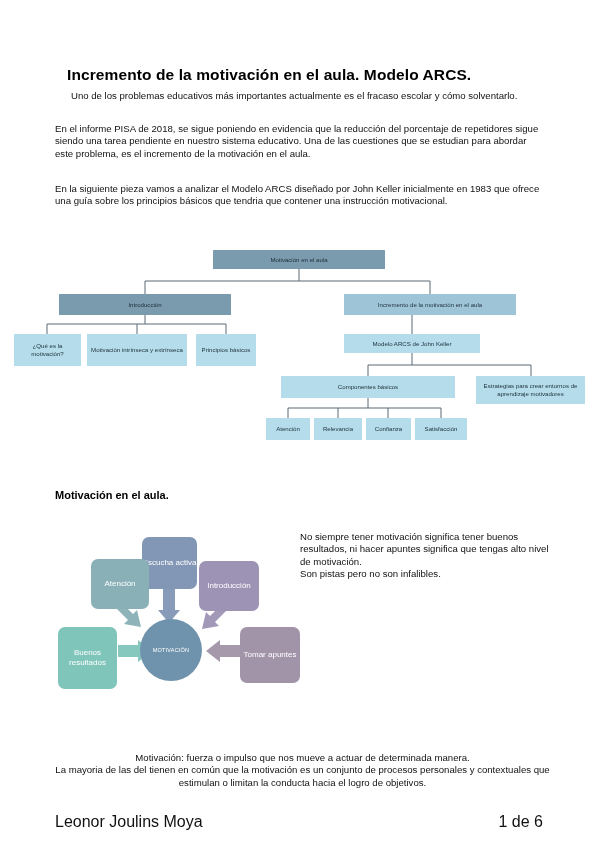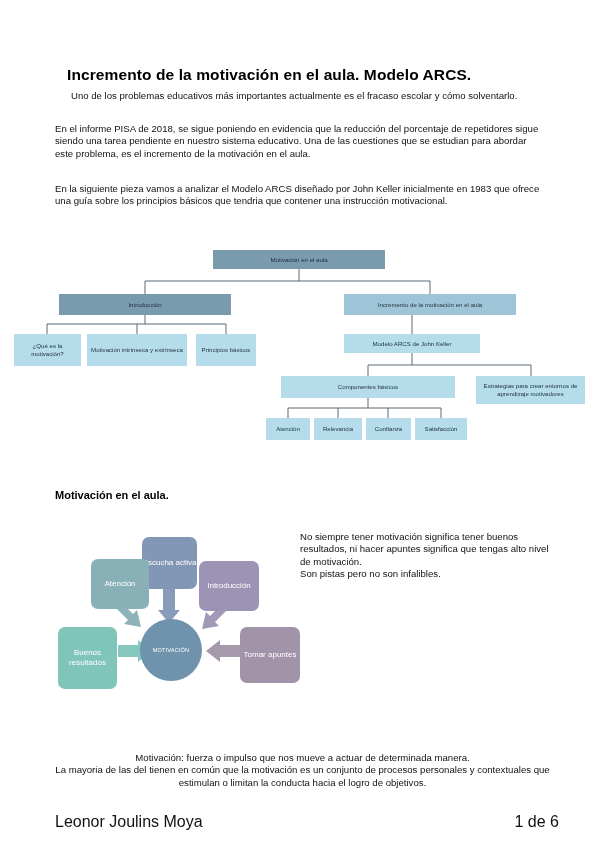--- a/index.html
+++ b/index.html
@@ -133,21 +133,21 @@
     position: absolute;
     left: 55px;
     right: 40px;
     top: 793px;
     height: 16px;
     font-size: 16px;
     color: #111;
     margin-top: 20px;
   }
   .ftr .f-left  { position: absolute; left: 0; top: 0; }
-  .ftr .f-right { position: absolute; right: 0; top: 0; }
+  .ftr .f-right { position: absolute; right: 16px; top: 0; }
 </style>
 </head>
 <body>
 
 <div class="page">
 
 
   <h1 class="doc-title">Incremento de la motivación en el aula. Modelo ARCS.</h1>
 
   <div class="para p1">Uno de los problemas educativos más importantes actualmente es el fracaso escolar y cómo solventarlo.</div>

